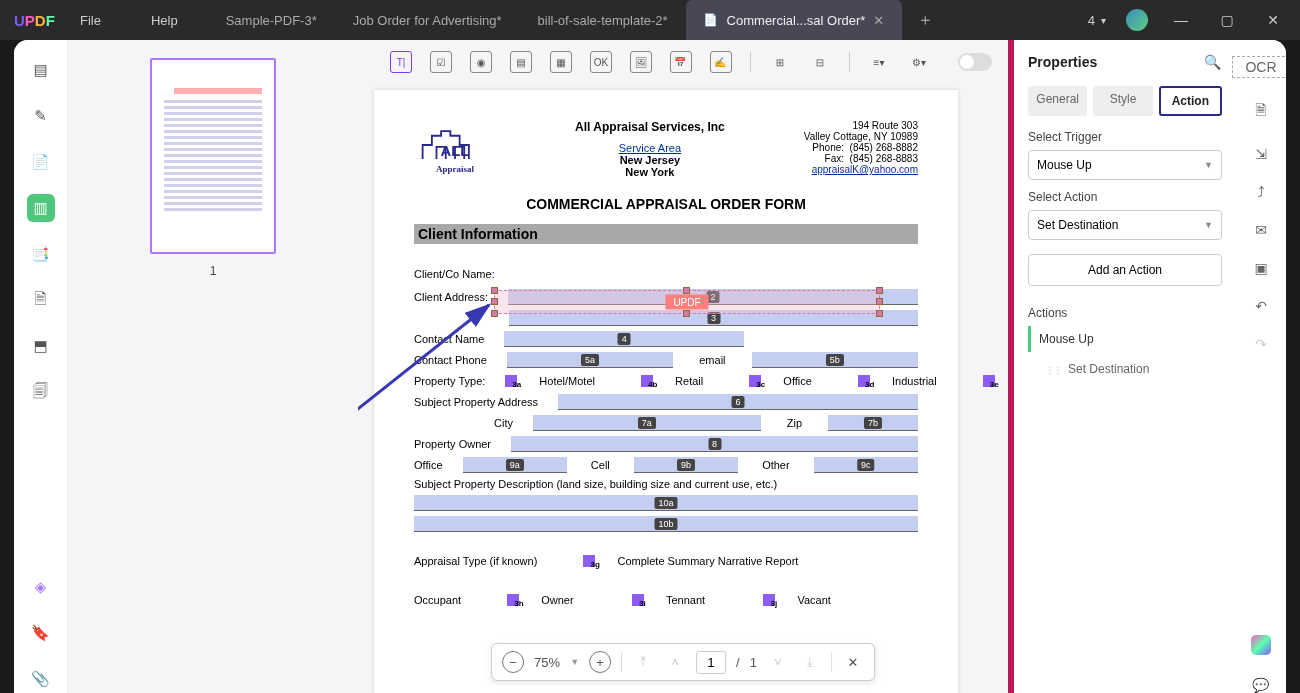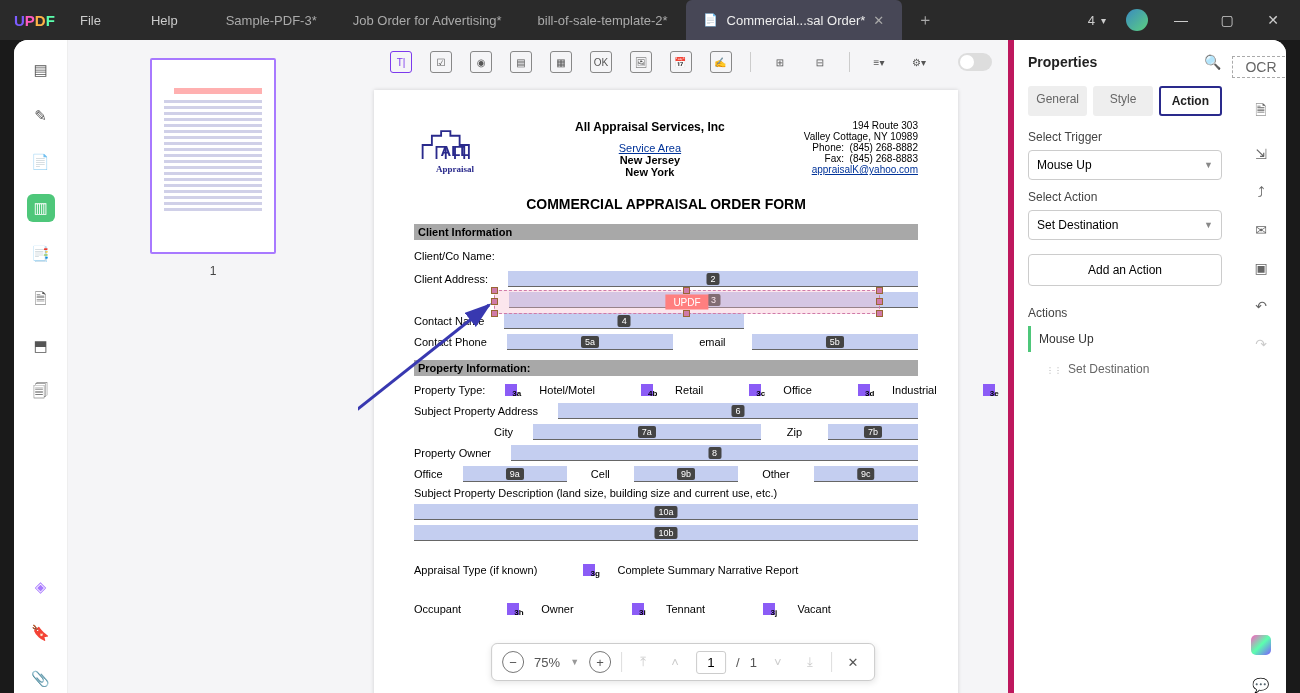--- a/index.html
+++ b/index.html
@@ -46,21 +46,21 @@
 .plogo{width:82px;height:60px;display:flex;flex-direction:column;align-items:center;justify-content:center;}
 .plogo svg{width:74px;height:38px;}
 .plogotext{font-size:9px;color:#2a2a8c;font-weight:bold;font-family:serif;}
 .pcenter{flex:1;text-align:center;}
 .pcenter .co{font-weight:bold;font-size:12px;}
 .pcenter .sa{text-decoration:underline;color:#003399;font-size:11px;display:block;margin-top:8px;}
 .pcenter .st{font-weight:bold;font-size:11px;}
 .praddr{text-align:right;font-size:10px;}
 .praddr a{color:#003399;text-decoration:underline;}
 .ptitle{text-align:center;font-weight:bold;font-size:14px;margin:16px 0 12px;}
-.sect{background:#a8a8a8;font-size:11px;font-weight:bold;padding:2px 4px;margin-bottom:6px;}
+.sect{background:#a8a8a8;font-size:14px;font-weight:bold;padding:2px 4px;margin-bottom:20px;}
 .row{display:flex;align-items:center;font-size:11px;margin-bottom:5px;gap:20px;}
 .row .lbl{white-space:nowrap;}
 .fld{background:#c4cef0;height:16px;flex:1;position:relative;border-bottom:1px solid #666;}
 .fld .num{position:absolute;left:50%;top:50%;transform:translate(-50%,-50%);background:#444;color:#fff;font-size:9px;padding:1px 4px;border-radius:2px;}
 .sel{position:absolute;top:200px;left:120px;width:386px;height:24px;border:1px dashed #d07aa8;background:rgba(247,184,203,.35);}
 .sel .h{position:absolute;width:7px;height:7px;background:#d07aa8;border:1px solid #963;}
 .sel .h1{left:-4px;top:-4px;} .sel .h2{right:-4px;top:-4px;}
 .sel .h3{left:-4px;bottom:-4px;} .sel .h4{right:-4px;bottom:-4px;}
 .sel .h5{left:50%;top:-4px;margin-left:-4px;} .sel .h6{left:50%;bottom:-4px;margin-left:-4px;}
 .sel .h7{left:-4px;top:50%;margin-top:-4px;} .sel .h8{right:-4px;top:50%;margin-top:-4px;}
@@ -245,21 +245,20 @@
           <span class="lbl">Contact Phone</span>
           <div class="fld">
             <span class="num">5a</span>
           </div>
           <span class="lbl" style="margin:0 6px">email</span>
           <div class="fld">
             <span class="num">5b</span>
           </div>
         </div>
 
-      <div class="sect" style="margin-top:10px">Property Information:</div>
       <div class="row"><span class="lbl">Property Type:</span>
         <span class="cb">
             <span class="cn">3a</span>
           </span><span>Hotel/Motel</span>&nbsp;&nbsp;
         <span class="cb">
             <span class="cn">4b</span>
           </span><span>Retail</span>&nbsp;&nbsp;
         <span class="cb">
             <span class="cn">3c</span>
           </span><span>Office</span>&nbsp;&nbsp;

